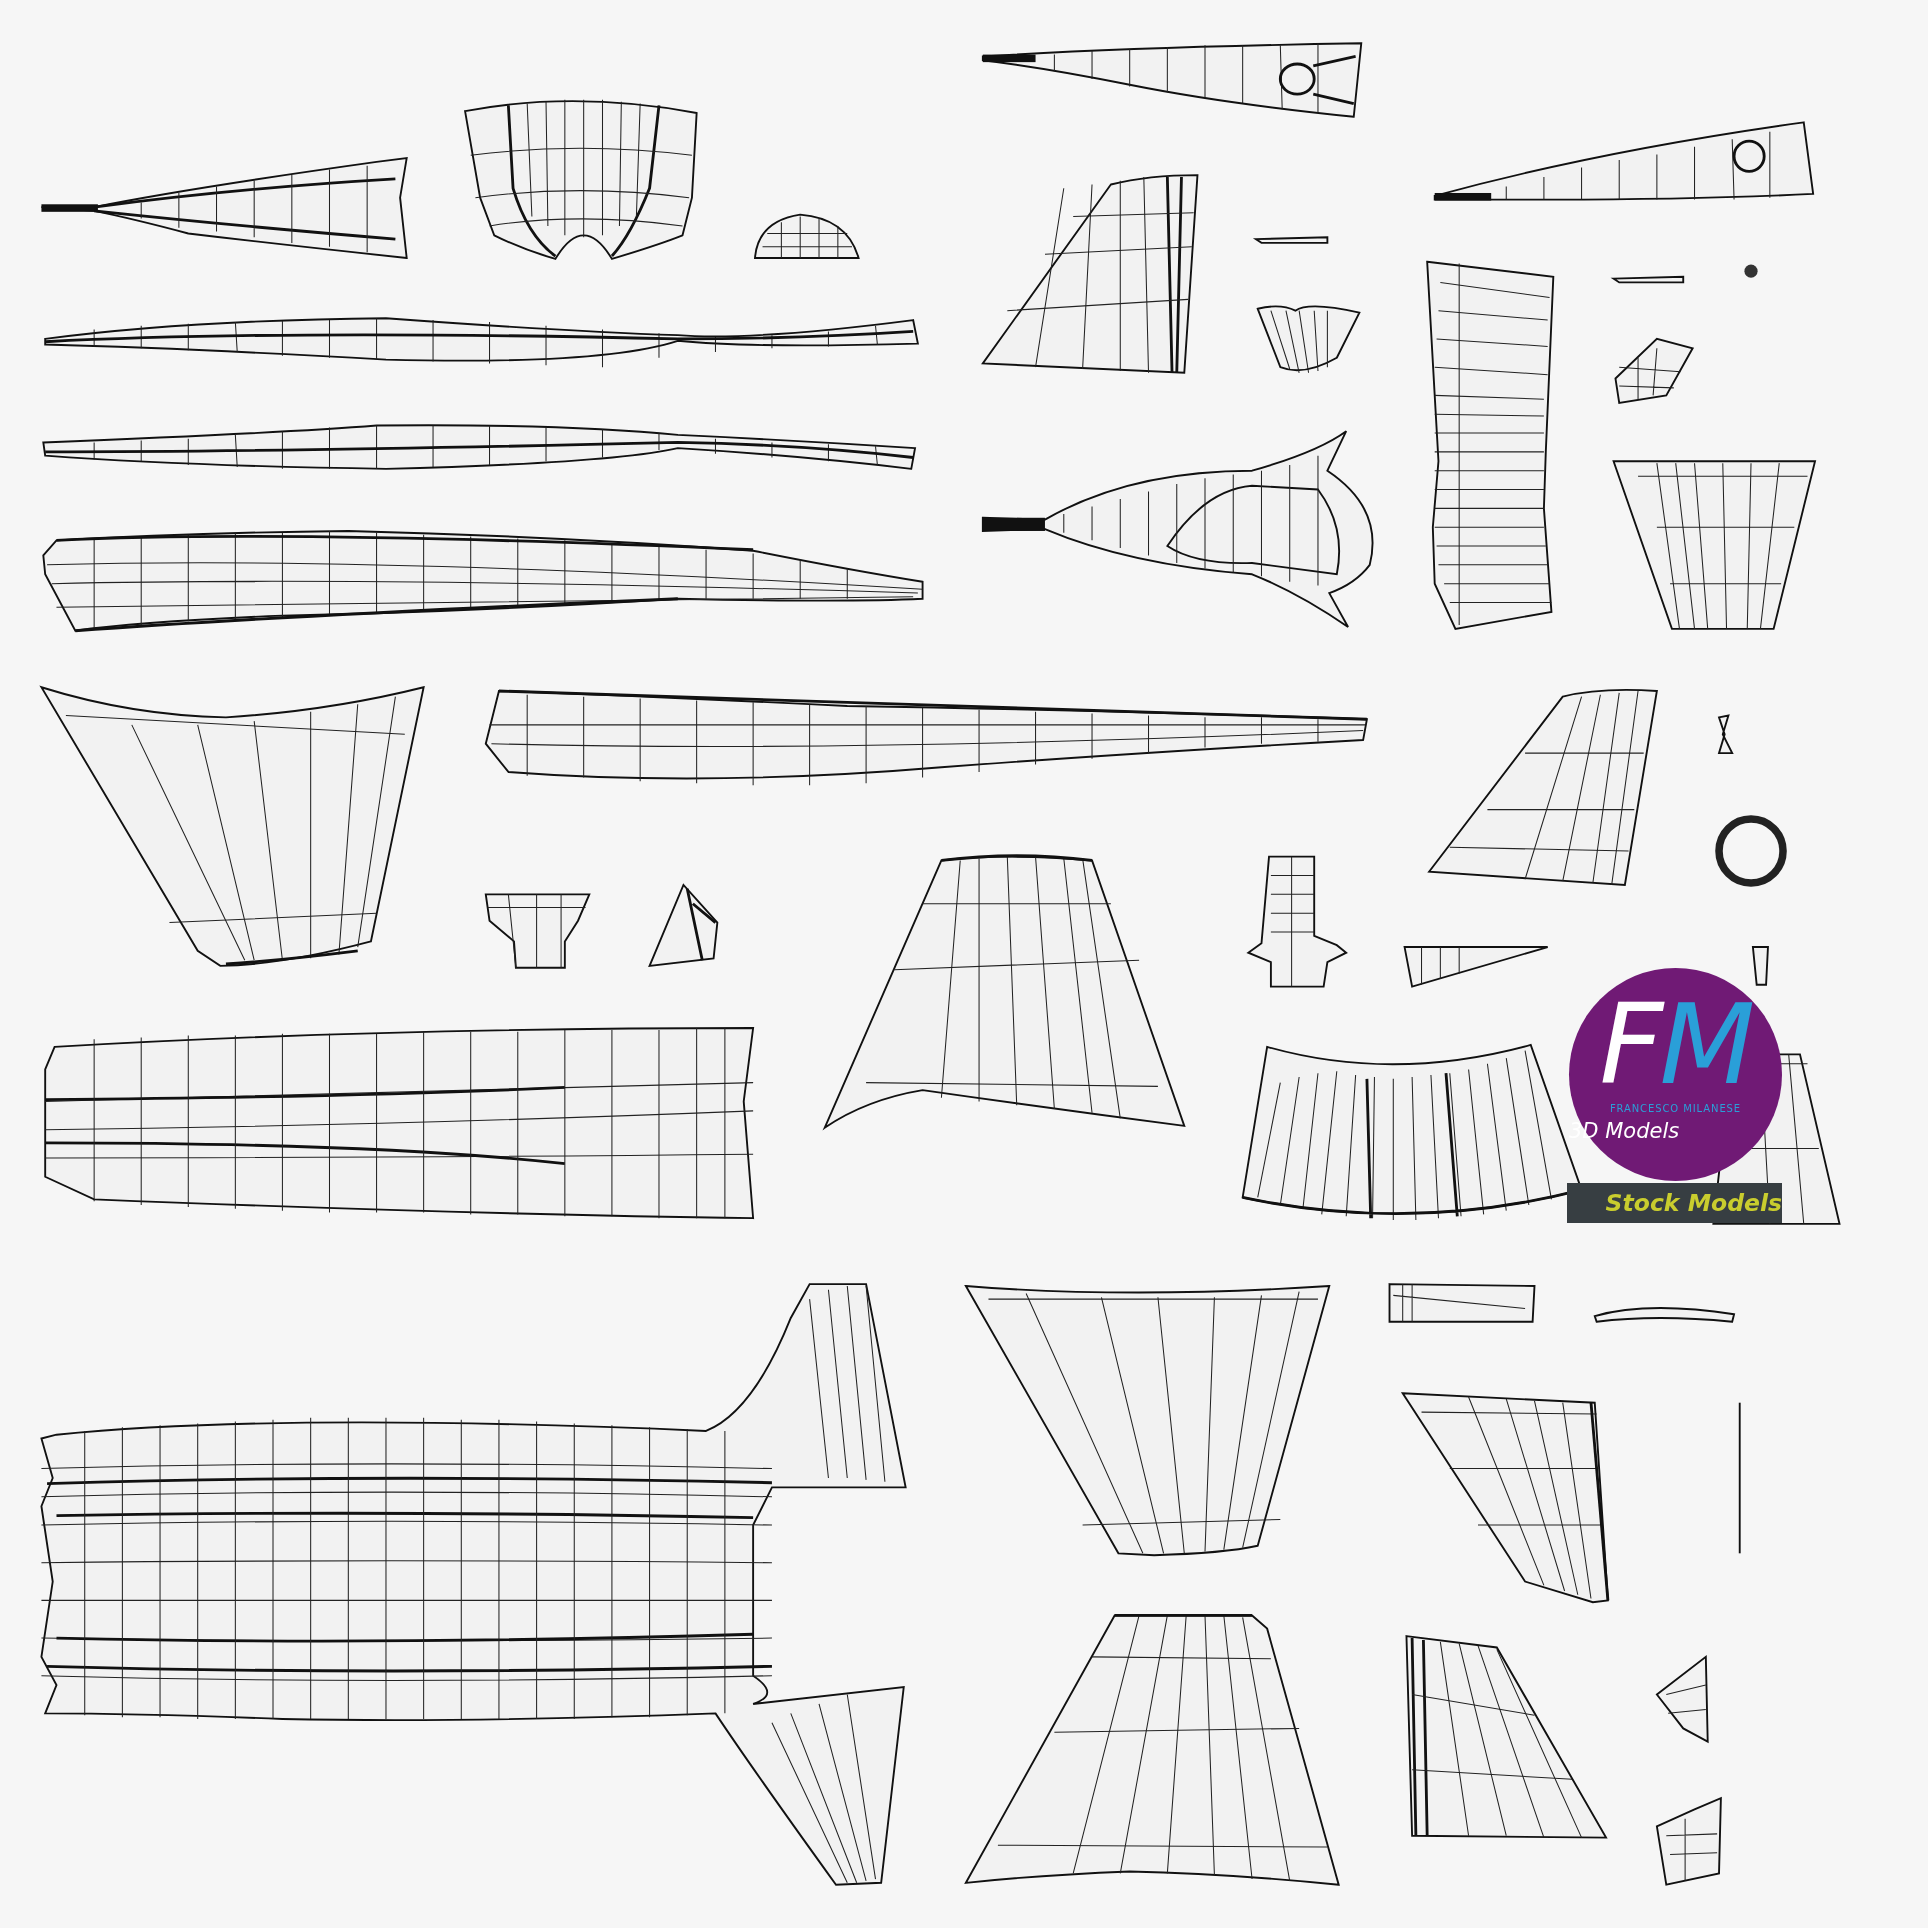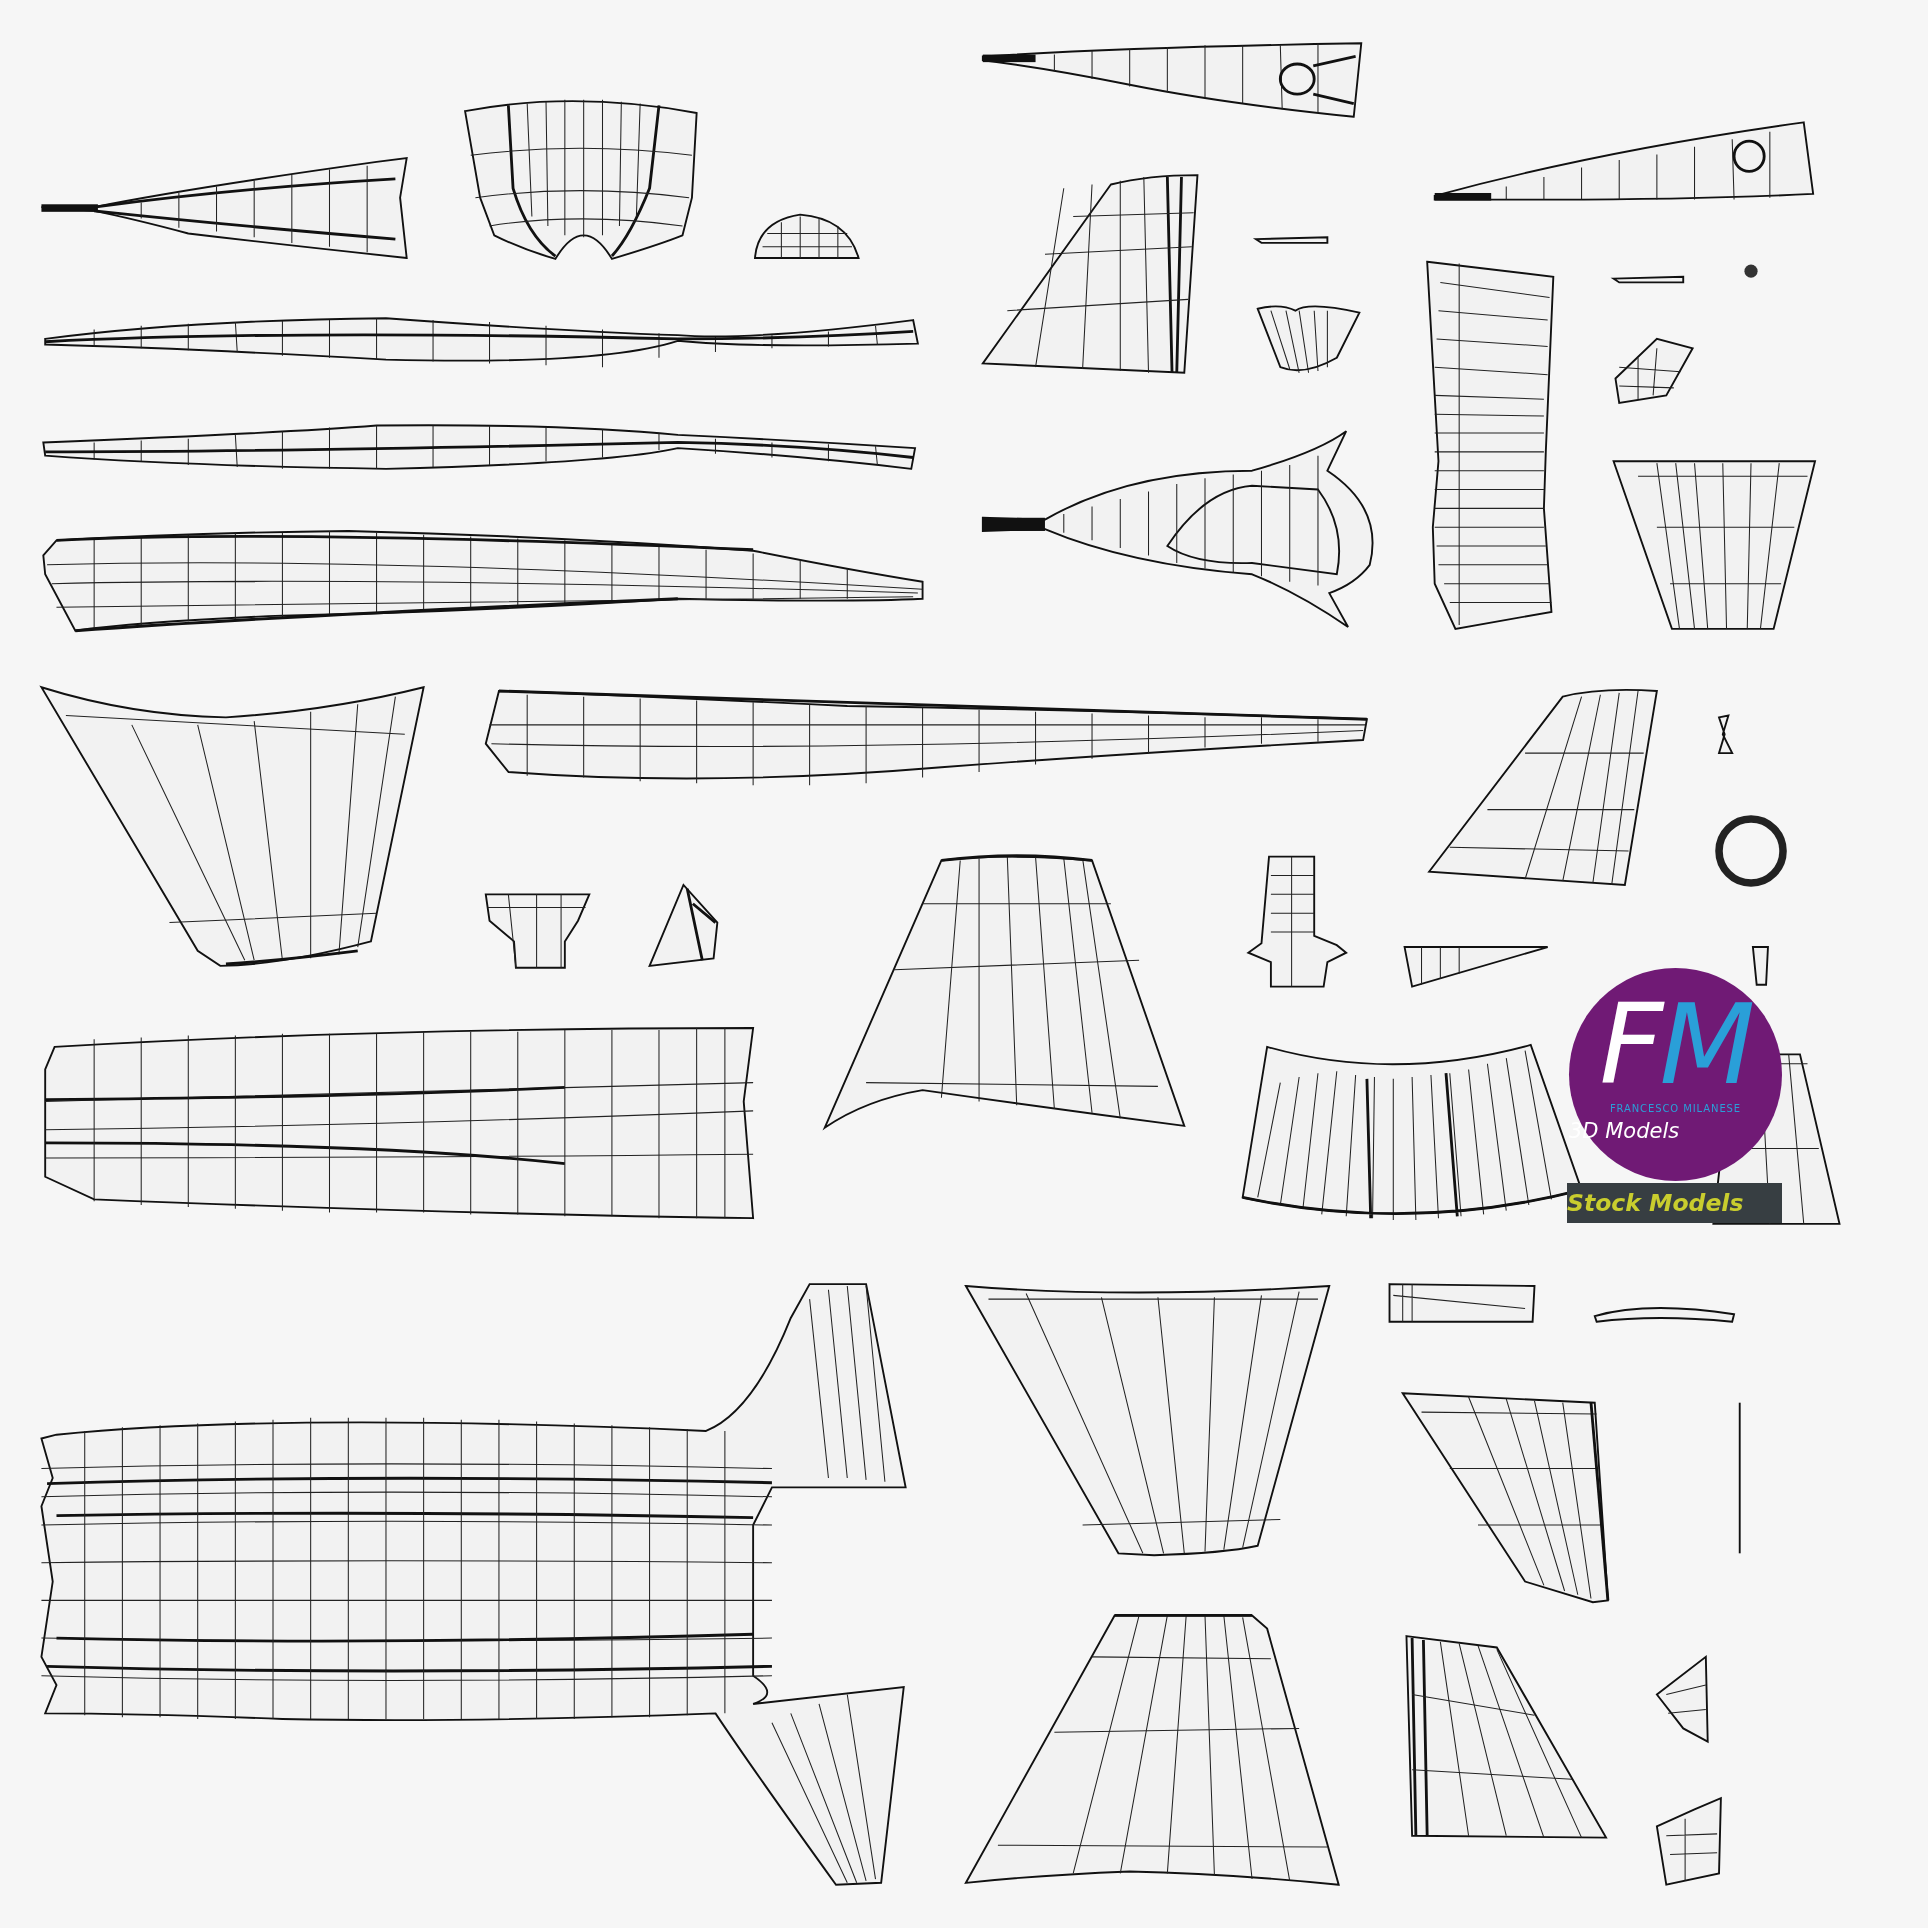--- a/index.html
+++ b/index.html
@@ -45,21 +45,21 @@
     }
     .banner {
       position: absolute;
       left: 1567px; top: 1183px;
       width: 215px; height: 40px;
       background: #373e42;
       color: #c9cd2e;
       font-family: "DejaVu Sans", sans-serif;
       font-weight: bold; font-style: italic;
       font-size: 23.5px; line-height: 40px;
-      text-align: left;
+      text-align: right;
     }
   </style>
 </head>
 <body>
 
 <svg class="uv" width="1928" height="1928" viewBox="0 0 2048 2048">
 
   <g>
     <path class="shell" d="M44 220 L100 220 Q200 200 400 172 L432 168 L425 210 L432 274 Q300 260 200 248 Q140 232 100 224 Z"></path>
     <rect x="44" y="217" width="60" height="8" fill="#111"></rect>

